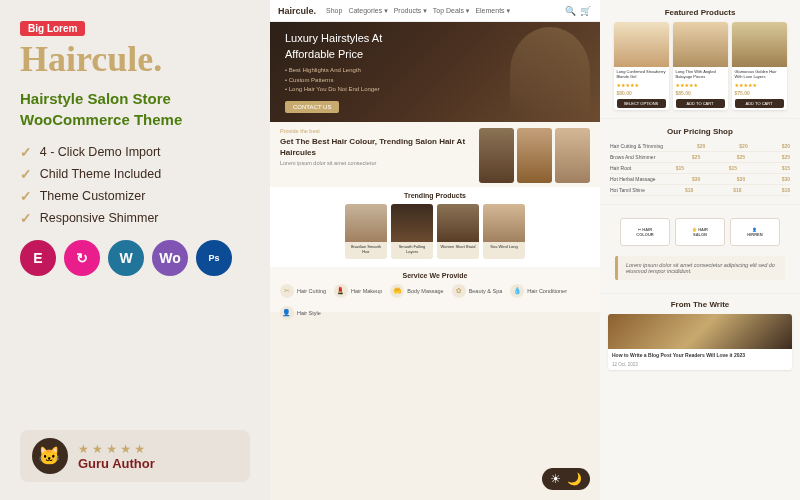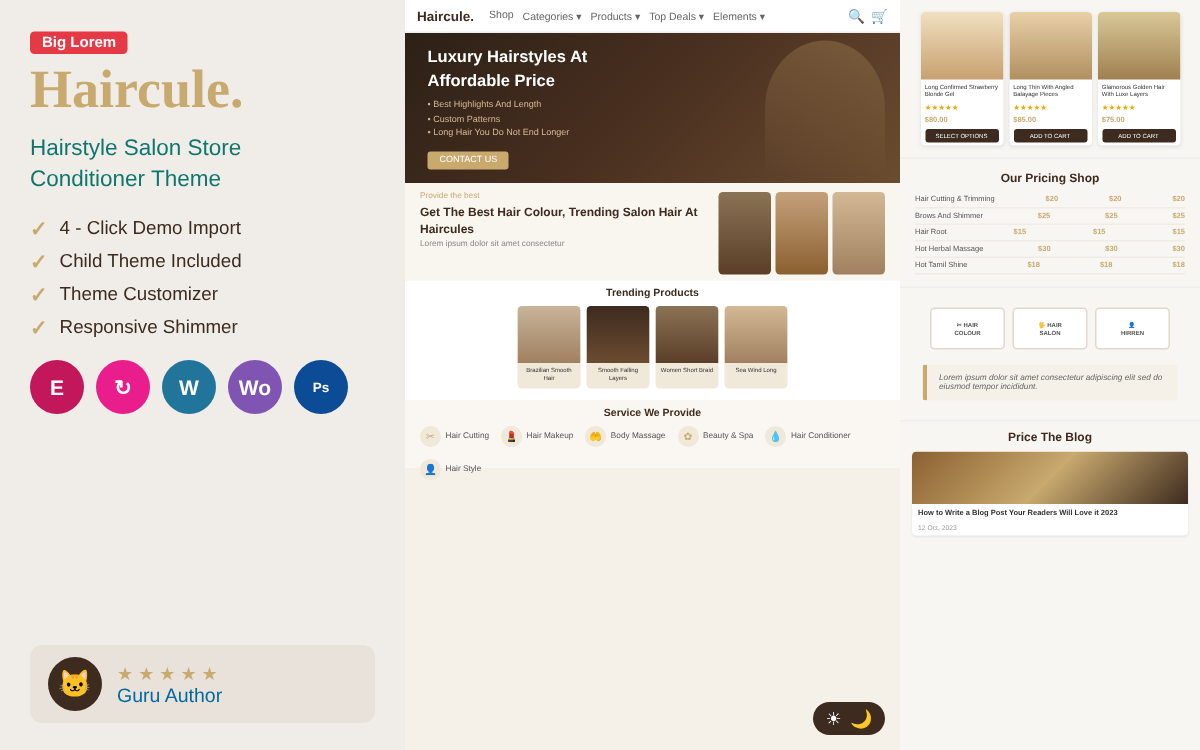--- a/index.html
+++ b/index.html
@@ -42,22 +42,22 @@
       line-height: 1.1;
       margin-bottom: 8px;
     }
 
     .logo-text span {
       color: #c8a96e;
     }
 
     .subtitle {
       font-size: 15px;
-      color: #0f766e;
-      font-weight: normal;
+      color: #4d7c0f;
+      font-weight: bold;
       line-height: 1.4;
       margin-bottom: 14px;
     }
 
     .features {
       list-style: none;
       margin-bottom: 14px;
     }
 
     .features li {
@@ -126,22 +126,22 @@
       flex-direction: column;
     }
 
     .star-row {
       color: #c8a96e;
       font-size: 12px;
     }
 
     .author-label {
       font-size: 13px;
-      font-weight: normal;
-      color: #0369a1;
+      font-weight: bold;
+      color: #7f1d1d;
     }
 
     
     .right-panel {
       flex: 1;
       display: flex;
       flex-direction: column;
       overflow: hidden;
       background: #fff;
     }
@@ -212,21 +212,21 @@
       overflow: hidden;
     }
 
     .hero-text-area {
       z-index: 2;
     }
 
     .hero-title {
       color: #fff;
       font-size: 11px;
-      font-weight: bold;
+      font-weight: normal;
       line-height: 1.4;
       max-width: 120px;
     }
 
     .hero-sub {
       color: #d4b896;
       font-size: 6px;
       margin-top: 4px;
       line-height: 1.6;
     }
@@ -555,21 +555,21 @@
 <body>
 
 <div class="left-panel">
   <div>
     <span class="badge">Big Lorem</span>
     <div class="logo-text">
       <span>Haircule.</span>
     </div>
     <div class="subtitle">
       <span>Hairstyle Salon Store</span><br>
-      <span>Conditioner Theme</span>
+      <span>WooCommerce Theme</span>
     </div>
     <ul class="features">
       <li>
         <span class="check-icon">✓</span>
         <span>4 - Click Demo Import</span>
       </li>
       <li>
         <span class="check-icon">✓</span>
         <span>Child Theme Included</span>
       </li>
@@ -698,20 +698,21 @@
             </div>
           </div>
         </div>
 
       </div>
     </div>
 
     <div class="right-sidebar">
 
       <div class="sidebar-section">
+        <div class="sidebar-title">Featured Products</div>
         <div class="featured-products">
           <div class="featured-card">
             <div class="featured-img" style="background: linear-gradient(180deg, #f0e0c0 0%, #c8a070 100%);"></div>
             <div class="featured-name">Long Confirmed Strawberry Blonde Gel</div>
             <div class="featured-stars">★★★★★</div>
             <div class="featured-price">$80.00</div>
             <div class="featured-btn">SELECT OPTIONS</div>
           </div>
           <div class="featured-card">
             <div class="featured-img" style="background: linear-gradient(180deg, #e8d0a8 0%, #b09060 100%);"></div>
@@ -775,21 +776,21 @@
             <span style="font-size:4px; text-align:center; line-height:1.3;">🖐 HAIR<br>SALON</span>
           </div>
           <div class="logo-badge">
             <span style="font-size:4px; text-align:center; line-height:1.3;">👤<br>HIRREN</span>
           </div>
         </div>
         <div class="quote-section">Lorem ipsum dolor sit amet consectetur adipiscing elit sed do eiusmod tempor incididunt.</div>
       </div>
 
       <div class="blog-section">
-        <div class="sidebar-title">Price The Blog</div>
+        <div class="sidebar-title">From The Write</div>
         <div class="blog-card">
           <div class="blog-img" style="background: linear-gradient(135deg, #8b6030 0%, #c8a96e 50%, #3d2b1f 100%);"></div>
           <div class="blog-title">How to Write a Blog Post Your Readers Will Love it 2023</div>
           <div class="blog-meta">12 Oct, 2023</div>
         </div>
       </div>
 
     </div>
   </div>
 </div>

